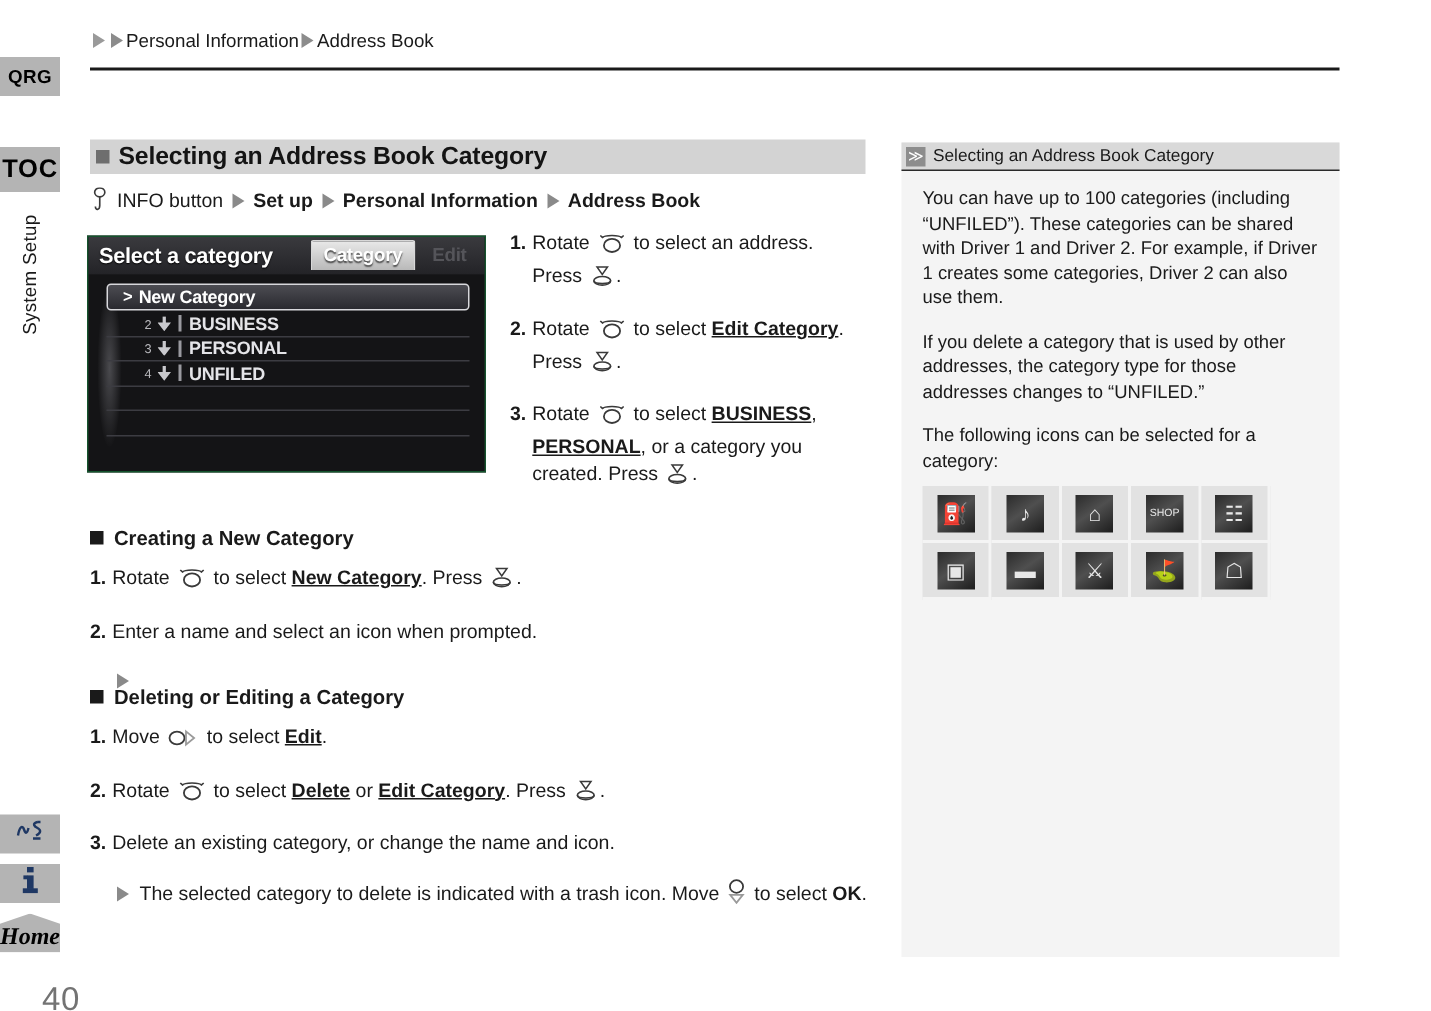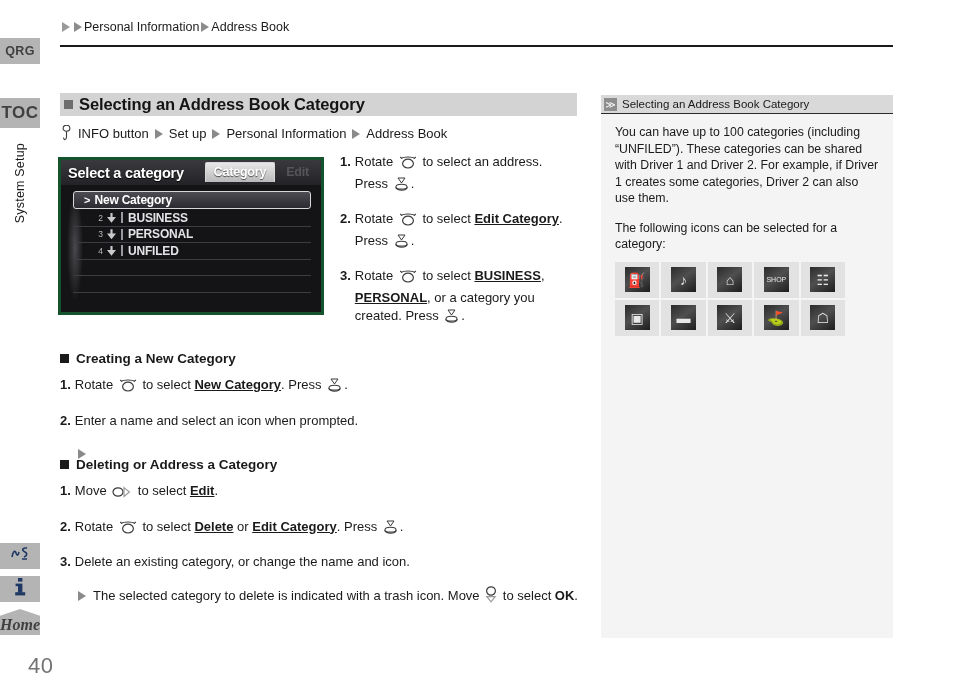--- a/index.html
+++ b/index.html
@@ -9,21 +9,21 @@
     font-family: "Liberation Sans", sans-serif;
     color: #1a1a1a;
     overflow: hidden;
   }
   .page { position: relative; width: 954px; height: 674px; }
 
   
   .rail { position: absolute; left: 0; top: 0; width: 42px; height: 674px; }
   .rail-tab {
     position: absolute; left: 0; width: 40px;
-    background: #b4b4b4; color: #404040;
+    background: #b4b4b4; color: #000000;
     font-weight: bold; text-align: right;
     display: flex; align-items: center; justify-content: center;
   }
   .tab-qrg { top: 38px; height: 26px; font-size: 12.5px; letter-spacing: .3px; }
   .tab-toc { top: 98px; height: 30px; font-size: 17px; letter-spacing: .5px; }
   .tab-sysetup {
     position: absolute; left: 0; top: 128px; width: 40px; height: 110px;
     display: flex; align-items: center; justify-content: center;
     color: #1a1a1a; font-size: 12.5px;
   }
@@ -67,29 +67,29 @@
     width: 517px; height: 23px; background: #d3d3d3;
     display: flex; align-items: center; padding-left: 4px;
   }
   .sq { width: 9px; height: 9px; background: #6e6e6e; margin-right: 6px; flex: 0 0 auto; }
   .sec-title-text { font-size: 16.5px; font-weight: bold; color: #141414; letter-spacing: -.1px; }
 
   .navpath {
     position: absolute; left: 60px; top: 125px;
     font-size: 13px; display: flex; align-items: center; white-space: nowrap;
   }
-  .navpath b { font-weight: normal; text-align: center; }
+  .navpath b { font-weight: bold; text-align: center; }
   .navpath .tri { border-left-color: #8a8a8a; margin: 0 6px; }
   .btn-glyph { margin-right: 5px; display: inline-flex; align-items: center; }
 
   
   .shot {
     position: absolute; left: 58px; top: 157px;
     width: 266px; height: 158px;
-    background: #1a1a1c; border: 3px solid #14532d; overflow: hidden;
+    background: #1a1a1c; border: 1px solid #14532d; overflow: hidden;
   }
   .shot-head {
     position: relative; height: 25px;
     background: linear-gradient(180deg,#3a3a3e 0%,#232327 100%);
     display: flex; align-items: center;
   }
   .shot-title {
     color: #ffffff; font-size: 14.5px; font-weight: bold;
     margin-left: 7px; letter-spacing: -.2px;
     text-shadow: 0 1px 1px #000;
@@ -348,21 +348,21 @@
         </div>
       </div>
     <div class="sub">
       <span class="tri"></span>
     </div>
   </div>
 
   <div class="blk" style="top:457px; width:520px;">
     <div class="blk-title">
       <span class="sq"></span>
-      <span>Deleting or Address a Category</span>
+      <span>Deleting or Editing a Category</span>
     </div>
     <div id="deleting-steps">
         <div class="step">
           <span class="step-n">1.</span>
           <span class="step-t">Move <span class="knob"><svg width="20" height="12" viewBox="0 0 20 12">
                 <ellipse cx="6" cy="6" rx="5" ry="4.2" stroke="#3a3a3a" stroke-width="1.2" fill="none"></ellipse>
                 <path d="M12 1.6 L17.4 6 L12 10.4 Z" stroke="#9a9a9a" stroke-width="1.2" fill="none"></path>
               </svg></span> to select <b>Edit</b>.</span>
         </div>
         <div class="step">
@@ -391,20 +391,21 @@
     </div>
   </div>
 
   <div class="panel">
     <div class="panel-head">
       <span class="panel-marker">≫</span>
       <span class="panel-head-text">Selecting an Address Book Category</span>
     </div>
     <div class="panel-body">
       <p class="panel-p">You can have up to 100 categories (including “UNFILED”). These categories can be shared with Driver 1 and Driver 2. For example, if Driver 1 creates some categories, Driver 2 can also use them.</p>
+      <p class="panel-p">If you delete a category that is used by other addresses, the category type for those addresses changes to “UNFILED.”</p>
       <div class="panel-p" style="margin-bottom:0">The following icons can be selected for a category:</div>
       <div class="icon-grid" id="icon-grid">
           <div class="icon-cell">
             <div class="icon-sq" style="font-size: 14px;">⛽</div>
           </div>
           <div class="icon-cell">
             <div class="icon-sq" style="font-size: 14px;">♪</div>
           </div>
           <div class="icon-cell">
             <div class="icon-sq" style="font-size: 14px;">⌂</div>

